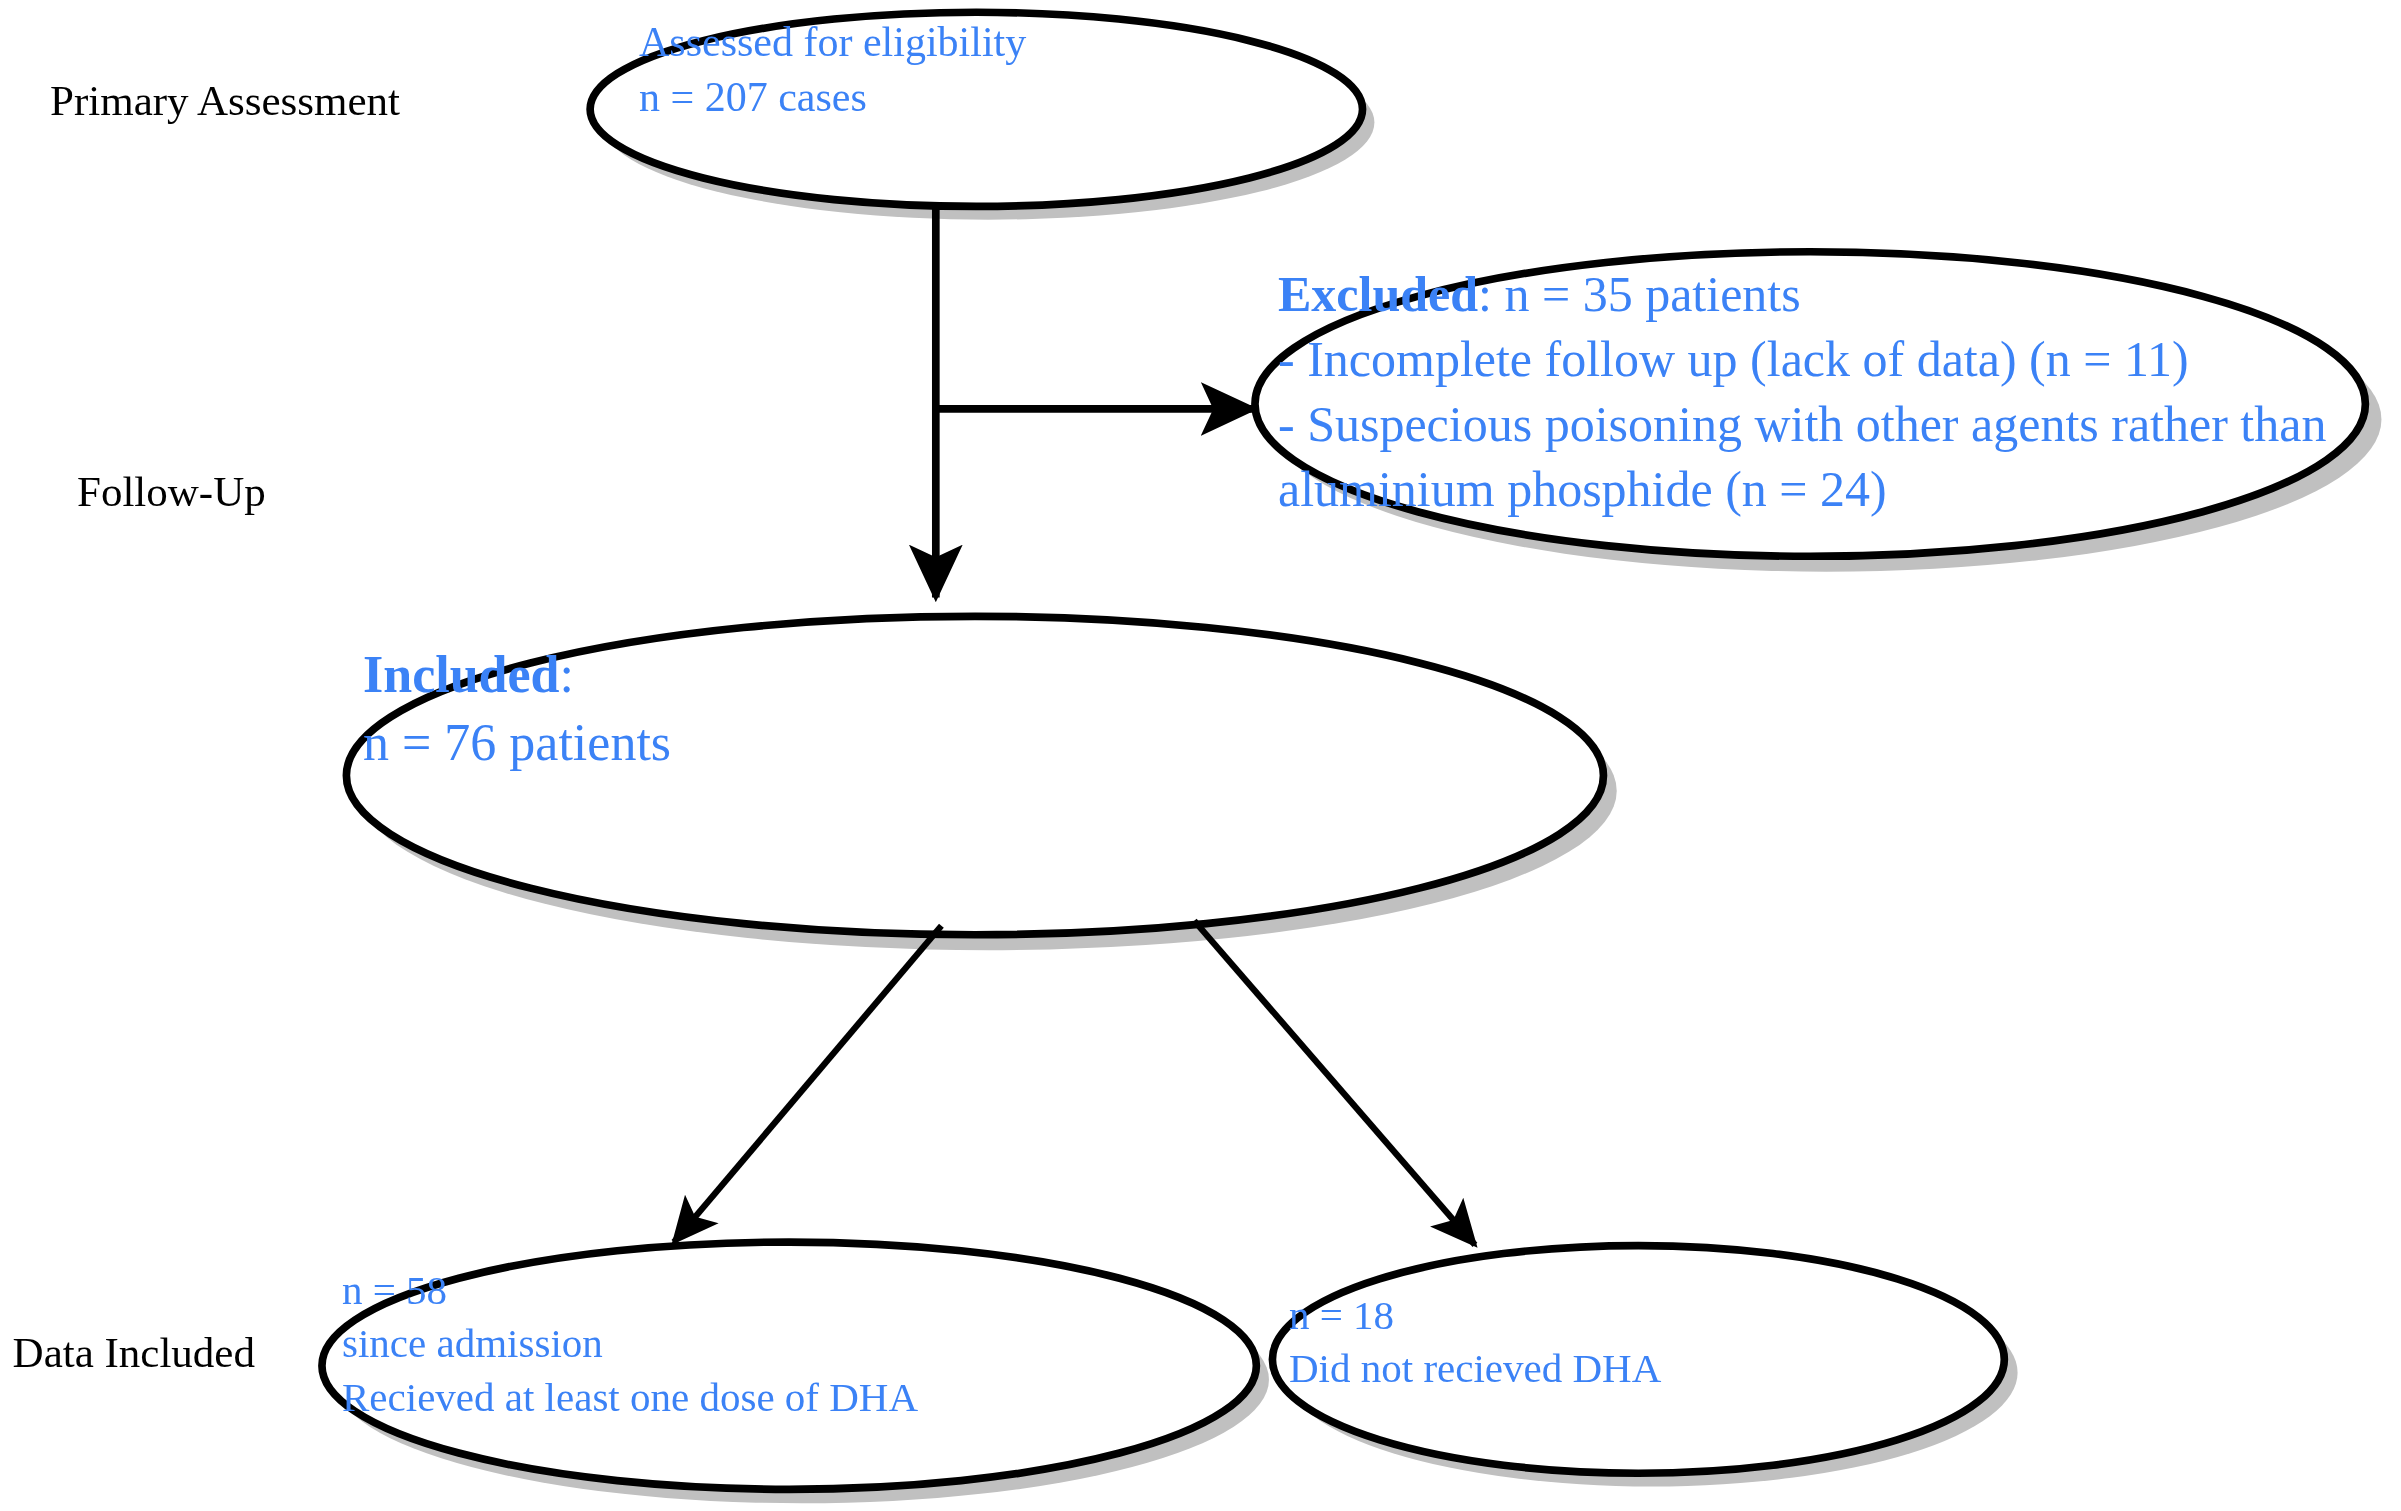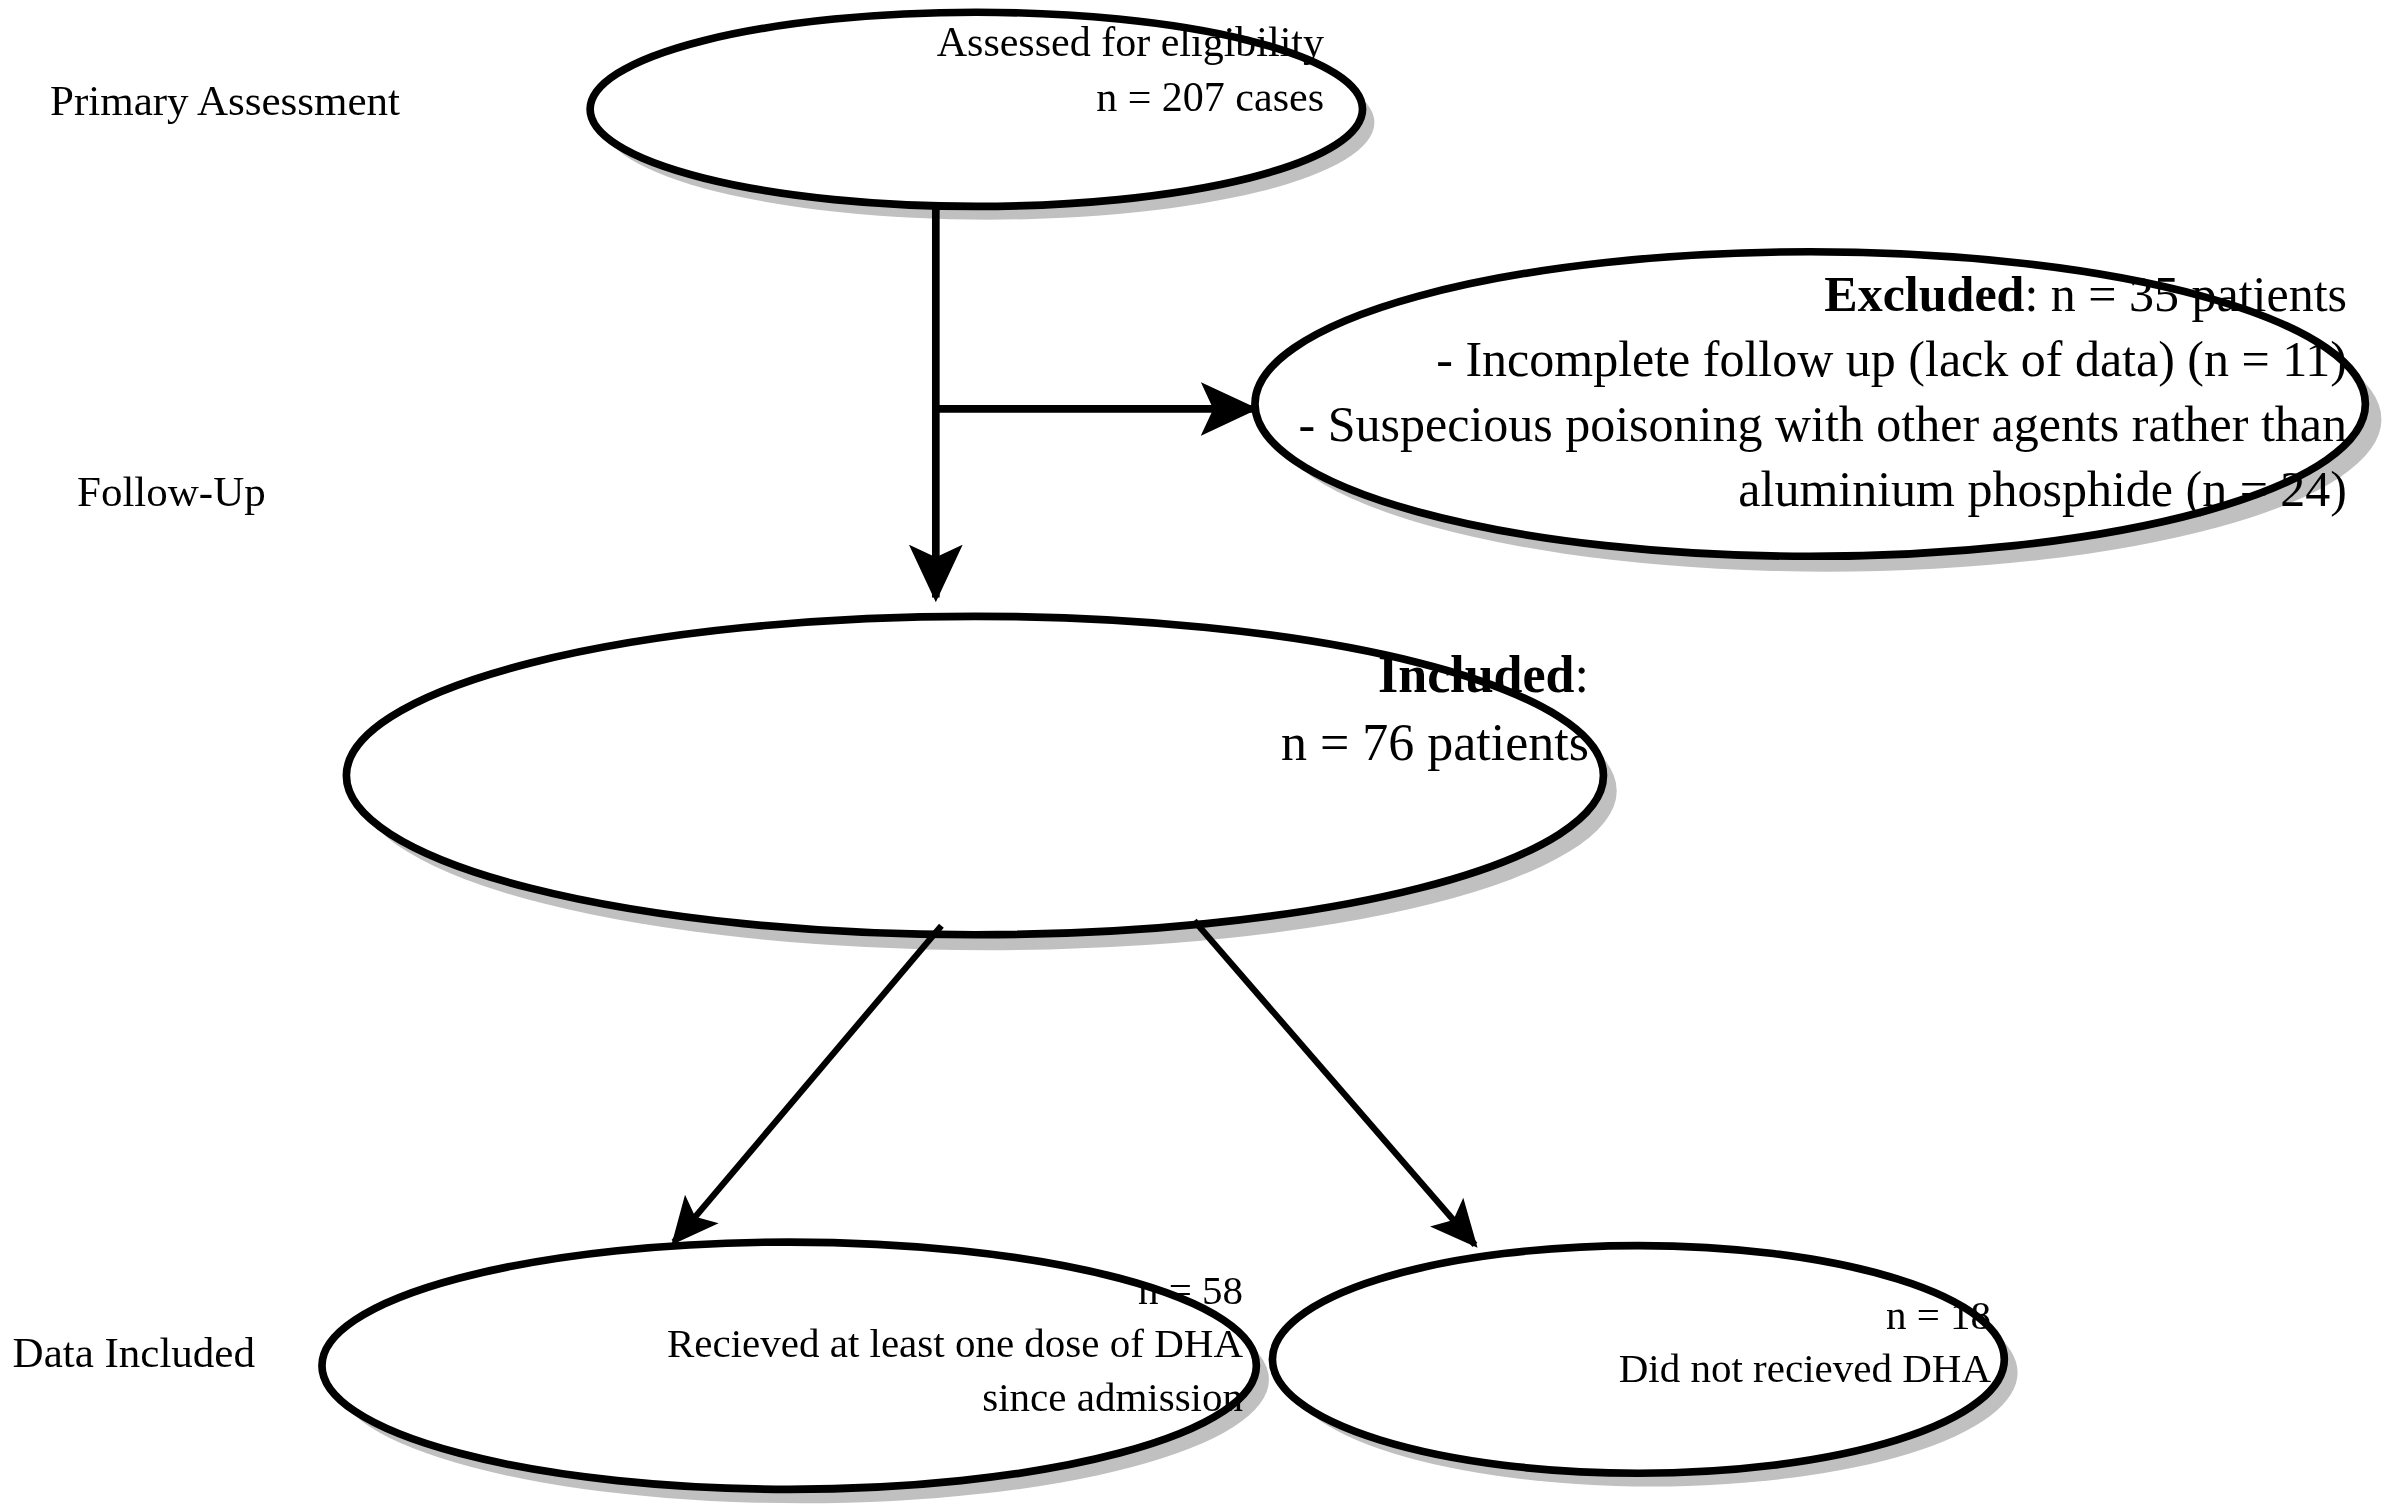--- a/index.html
+++ b/index.html
@@ -34,22 +34,22 @@
     font-family: "Liberation Serif", "DejaVu Serif", serif;
     font-size: 43px;
     line-height: 1.06;
     color: #000000;
     white-space: nowrap;
     letter-spacing: 0px;
   }
   .node-text {
     position: absolute;
     font-family: "Liberation Serif", "DejaVu Serif", serif;
-    color: #000000;
-    text-align: right;
+    color: #3b82f6;
+    text-align: left;
     line-height: 1.30;
     white-space: nowrap;
   }
   .node-text .ln {
     display: block;
     white-space: nowrap;
   }
   .node-text .bold {
     font-weight: bold;
   }
@@ -118,22 +118,22 @@
     <span class="ln">aluminium phosphide (n = 24)</span>
   </div>
 
   <div class="node-text" id="text-included">
     <span class="ln"><span class="bold">Included</span><span>:</span></span>
     <span class="ln">n = 76 patients</span>
   </div>
 
   <div class="node-text" id="text-received-dha">
     <span class="ln">n = 58</span>
+    <span class="ln">since admission</span>
     <span class="ln">Recieved at least one dose of DHA</span>
-    <span class="ln">since admission</span>
   </div>
 
   <div class="node-text" id="text-no-dha">
     <span class="ln">n = 18</span>
     <span class="ln">Did not recieved DHA</span>
   </div>
 
 </div>
 
 

